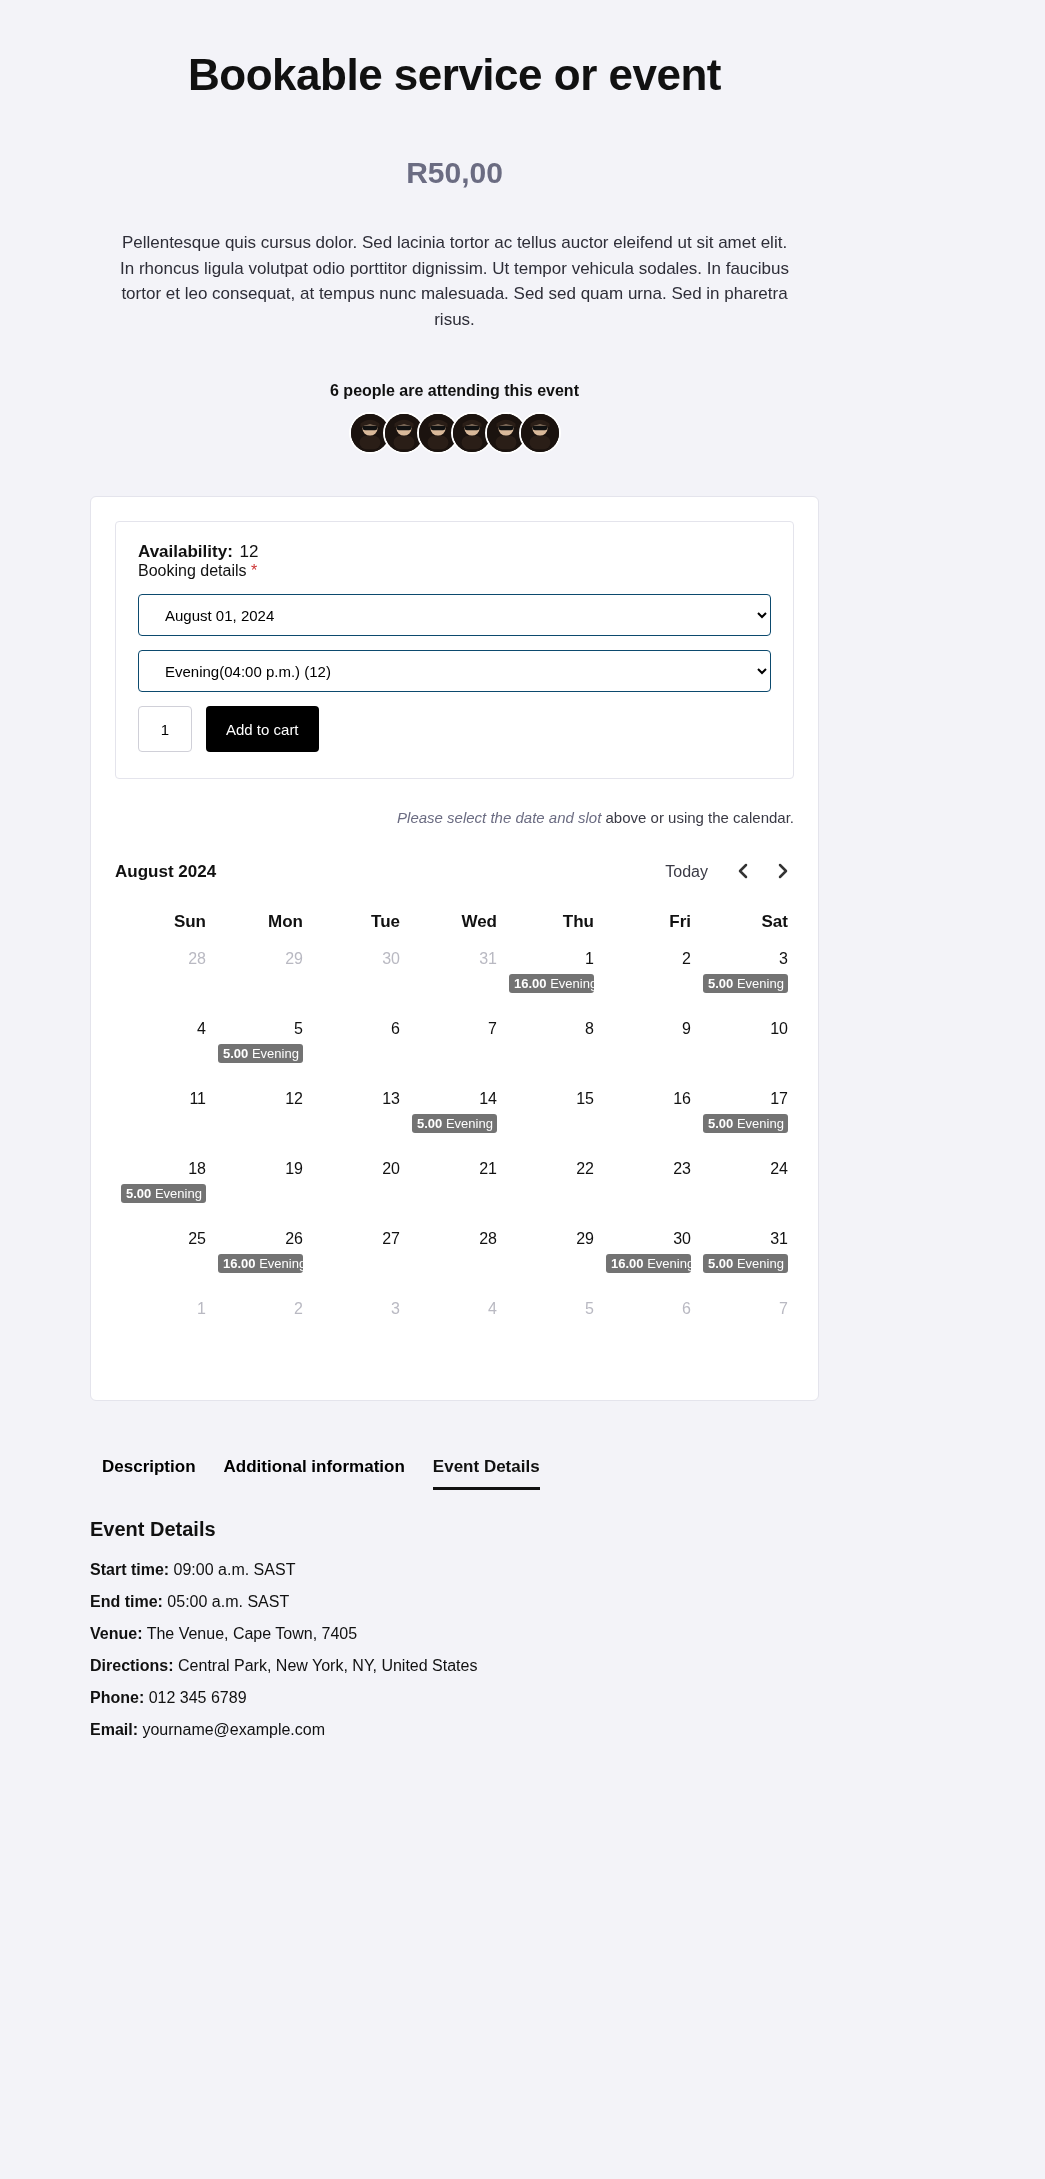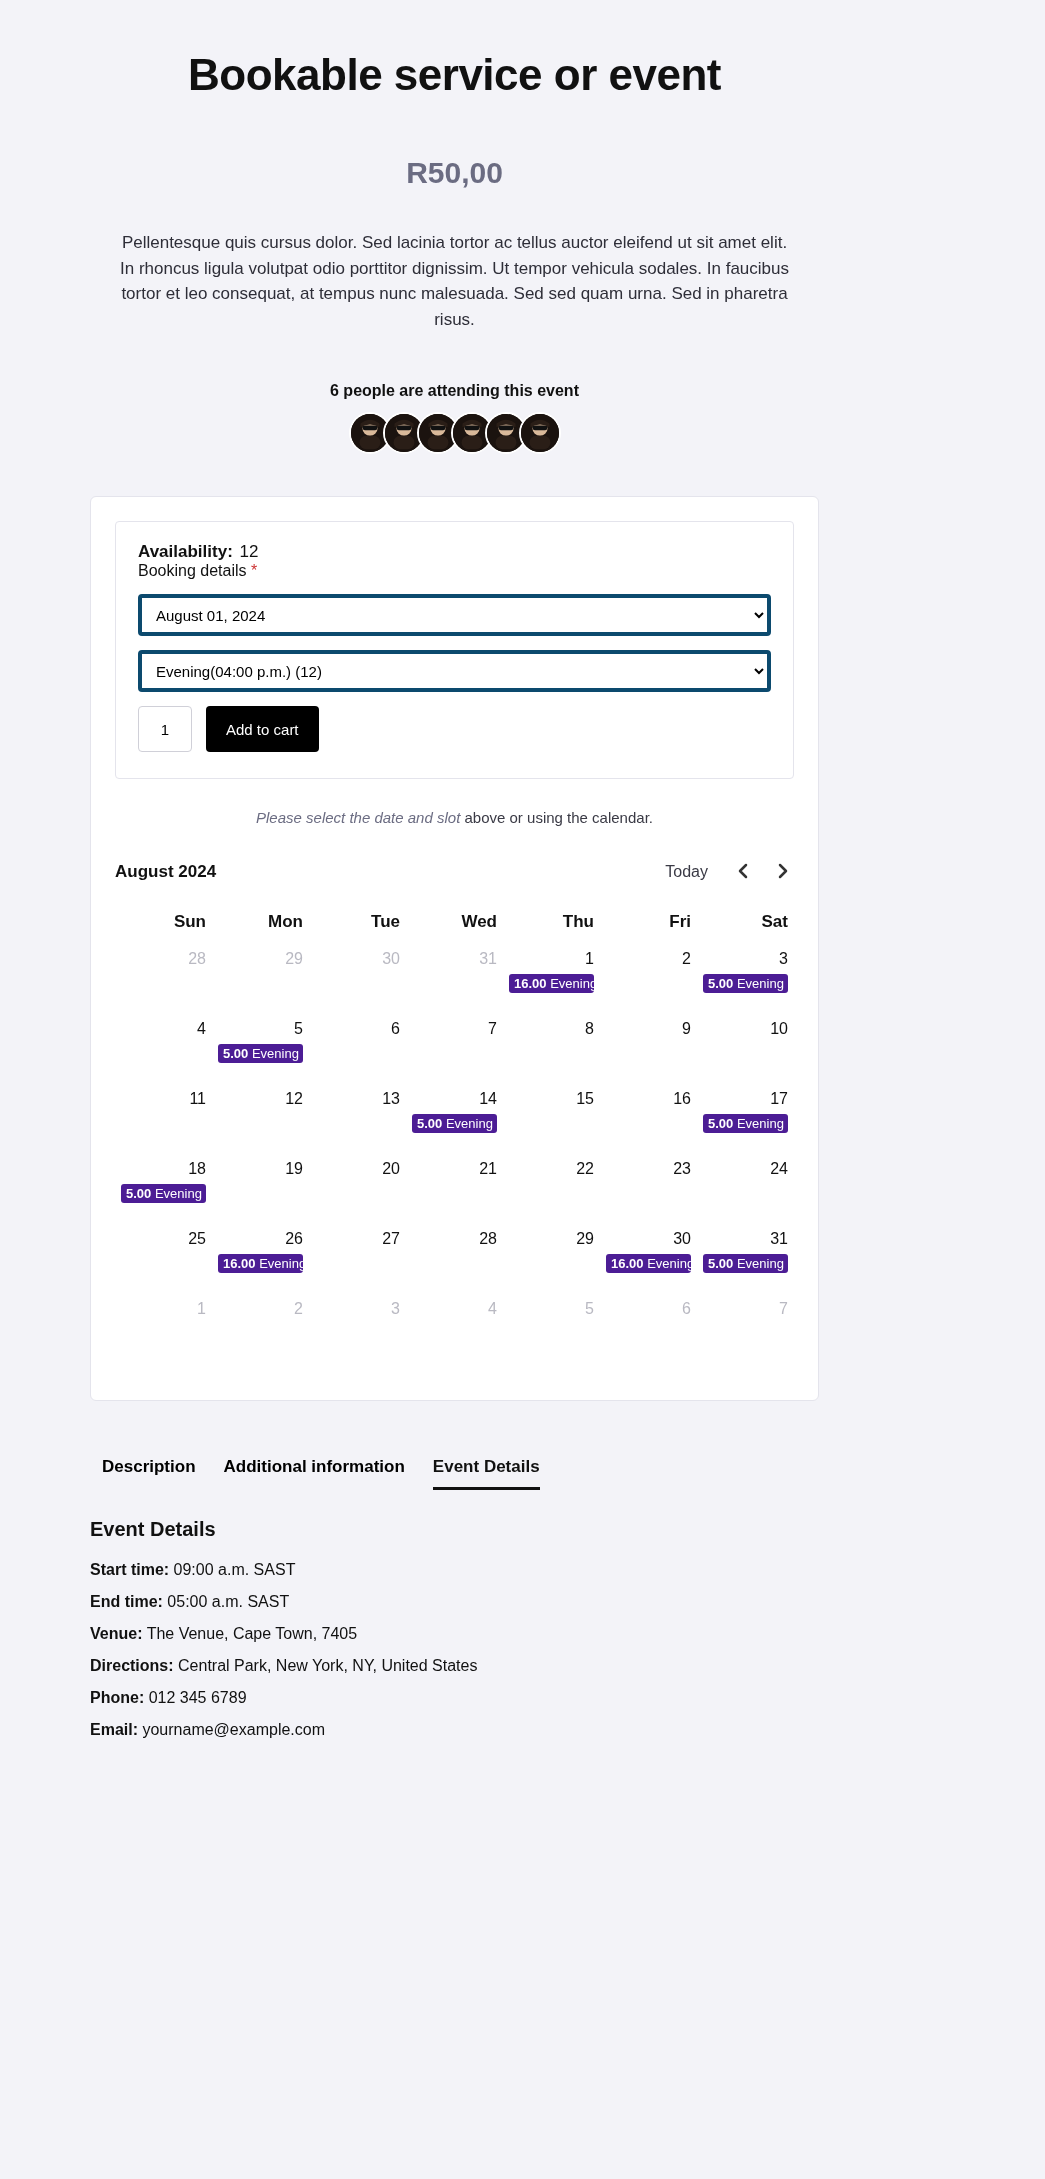--- a/index.html
+++ b/index.html
@@ -71,23 +71,23 @@
     padding: 20px 22px 26px 22px;
   }
   .avail-line { font-size: 17px; }
   .avail-line strong { font-weight: 700; }
   .bdetails { font-size: 16px; margin-top: 0; }
   .bdetails .req { color: #c33; }
   select.bk-select {
     width: 100%;
     margin-top: 14px;
     height: 42px;
-    border: 4px solid #0c4a6e;
+    border: 1px solid #0c4a6e;
     border-radius: 4px;
-    padding: 0 10px;
+    padding: 0 22px;
     font-size: 15px;
     background: #fff;
   }
   .row-add {
     display: flex;
     gap: 14px;
     margin-top: 14px;
   }
   input.qty {
     width: 54px; height: 46px;
@@ -102,21 +102,21 @@
     border: none;
     border-radius: 4px;
     height: 46px;
     padding: 0 20px;
     font-size: 15px;
     font-weight: 500;
     cursor: pointer;
   }
 
   .hint {
-    text-align: center;
+    text-align: right;
     margin-top: 30px;
     color: #3a3a45;
     font-size: 15px;
   }
   .hint em { font-style: italic; color: #6b6c82; }
 
   .cal-head {
     display: flex;
     align-items: center;
     margin-top: 36px;
@@ -145,21 +145,21 @@
     padding: 6px 6px 6px 6px;
   }
   .daynum {
     text-align: right;
     font-size: 16px;
     color: #111;
   }
   .daynum.muted { color: #b9b9c2; }
   .slot {
     display: inline-block;
-    background: #4c1d95;
+    background: #737373;
     color: #fff;
     font-size: 13px;
     border-radius: 3px;
     padding: 2px 5px;
     margin-top: 6px;
     white-space: nowrap;
     max-width: 100%;
     overflow: hidden;
     text-overflow: clip;
     cursor: pointer;

